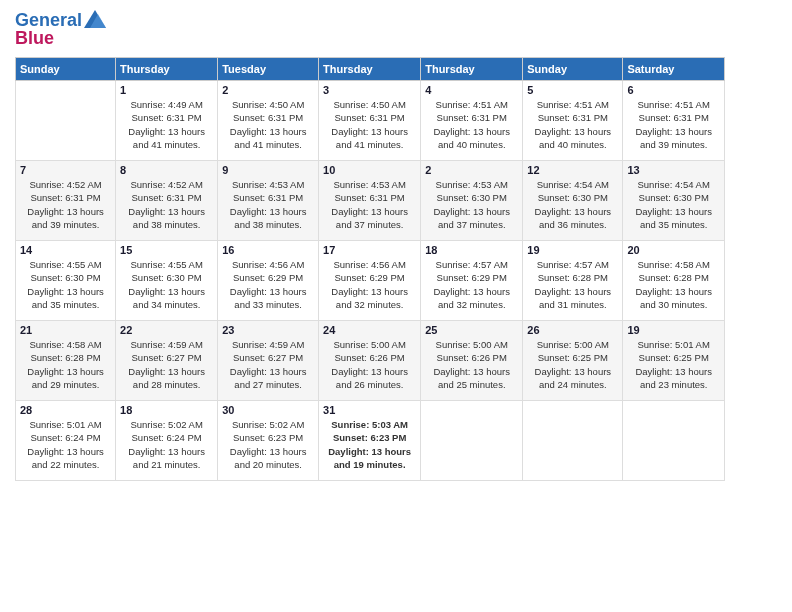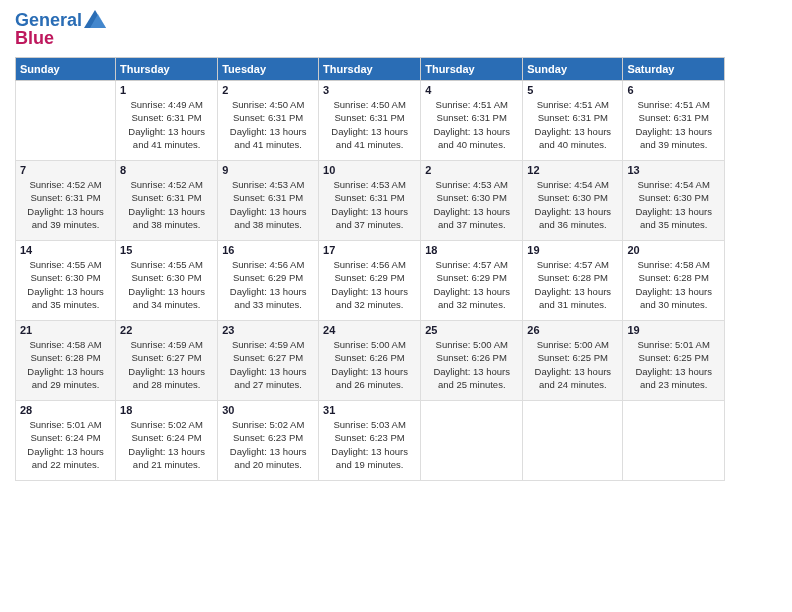--- a/index.html
+++ b/index.html
@@ -343,21 +343,21 @@
           </td>
           <td>
             <span class="day-number">30</span>
             <div class="day-info" style="white-space: pre-line;">Sunrise: 5:02 AM
 Sunset: 6:23 PM
 Daylight: 13 hours
 and 20 minutes.</div>
           </td>
           <td>
             <span class="day-number">31</span>
-            <div class="day-info" style="white-space: pre-line;">Sunrise: 5:03 AM
+            <div class="day-info" style="white-space: pre-line; font-weight: bold;">Sunrise: 5:03 AM
 Sunset: 6:23 PM
 Daylight: 13 hours
 and 19 minutes.</div>
           </td>
           <td class="empty-cell"></td>
           <td class="empty-cell"></td>
           <td class="empty-cell"></td>
         </tr>
       </tbody>
   </table>

